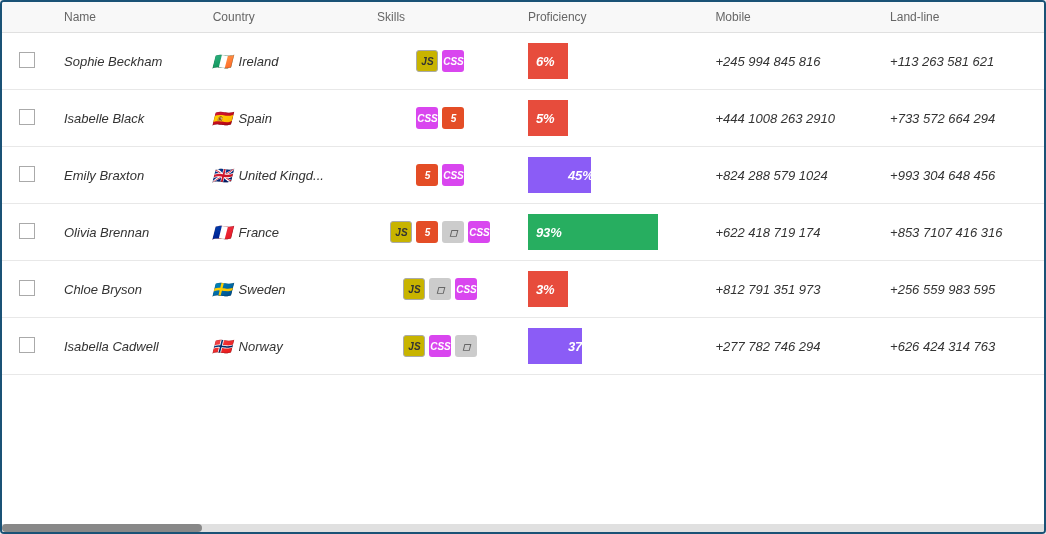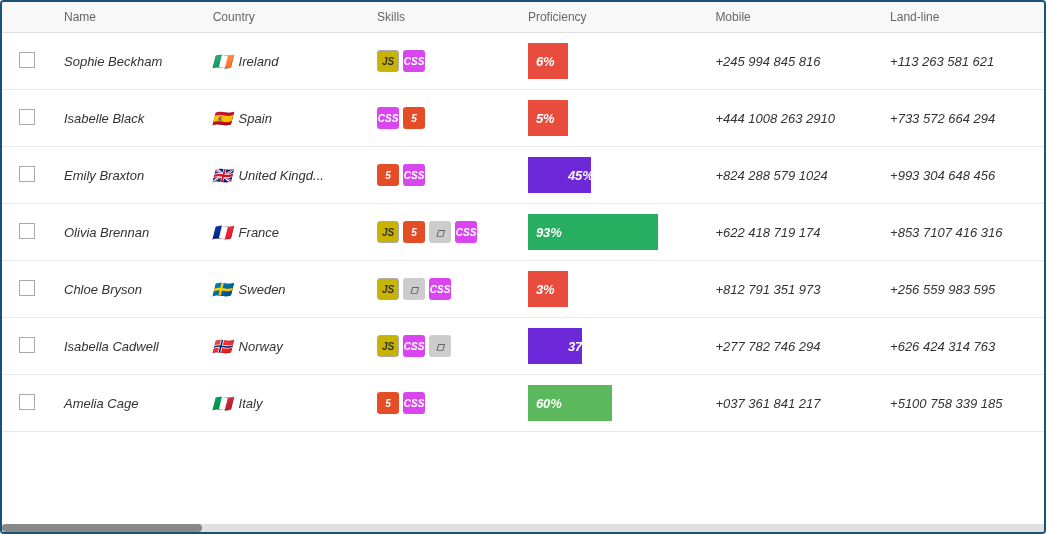--- a/index.html
+++ b/index.html
@@ -75,20 +75,21 @@
       align-items: center;
       gap: 6px;
     }
     .flag {
       font-size: 16px;
     }
     .skills-cell {
       display: flex;
       align-items: center;
       gap: 4px;
+      justify-content: center;
     }
     .skill-icon {
       width: 22px;
       height: 22px;
       border-radius: 3px;
       display: inline-flex;
       align-items: center;
       justify-content: center;
       font-size: 10px;
       font-weight: bold;
@@ -109,21 +110,21 @@
       height: 36px;
       display: flex;
       align-items: center;
       padding-left: 8px;
       font-weight: bold;
       font-size: 13px;
       color: #333;
       min-width: 40px;
     }
     .bar-red { background: #e74c3c; color: white; }
-    .bar-orange { background: #6d28d9; color: white; padding-left: 40px; }
+    .bar-orange { background: #8b5cf6; color: white; padding-left: 40px; }
     .bar-green { background: #5cb85c; color: white; }
     .bar-dark-green { background: #27ae60; color: white; }
 
     .scrollbar-track {
       height: 8px;
       background: #e0e0e0;
       position: relative;
     }
     .scrollbar-thumb {
       height: 8px;
@@ -288,42 +289,19 @@
               </div>
             </td>
             <td>
               <div class="bar-container">
                 <div class="bar bar-orange" style="width:54px">37%</div>
               </div>
             </td>
             <td>+277 782 746 294</td>
             <td>+626 424 314 763</td>
           </tr>
-          <tr>
-            <td class="checkbox-cell"><div class="checkbox"></div></td>
-            <td>Amelia Cage</td>
-            <td>
-              <div class="country-cell">
-                <span class="flag">🇮🇹</span>
-                <span>Italy</span>
-              </div>
-            </td>
-            <td>
-              <div class="skills-cell">
-                <div class="skill-icon skill-html">5</div>
-                <div class="skill-icon skill-css">CSS</div>
-              </div>
-            </td>
-            <td>
-              <div class="bar-container">
-                <div class="bar bar-green" style="width:84px">60%</div>
-              </div>
-            </td>
-            <td>+037 361 841 217</td>
-            <td>+5100 758 339 185</td>
-          </tr>
         </tbody>
     </table>
   </div>
   <div class="scrollbar-track">
     <div class="scrollbar-thumb"></div>
   </div>
 </div>
 
 </body></html>

